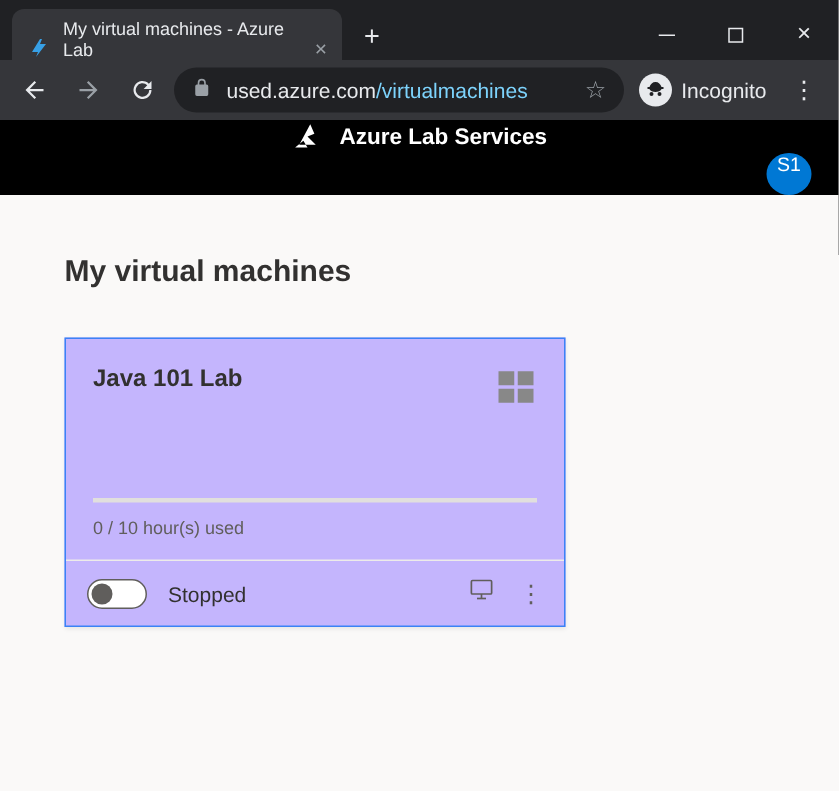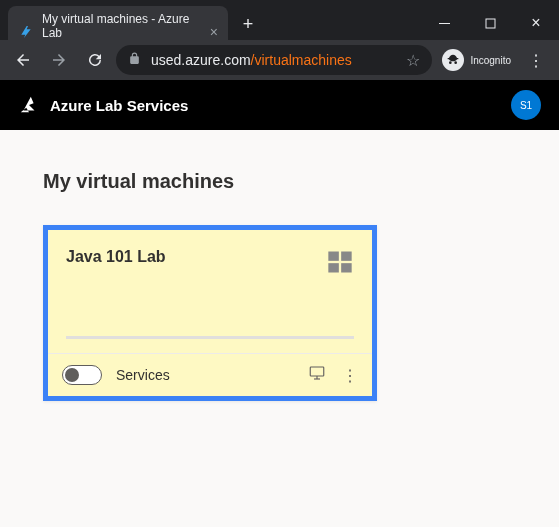--- a/index.html
+++ b/index.html
@@ -15,37 +15,37 @@
   .window-controls { margin-left: auto; display: flex; height: 34px; }
   .win-btn { width: 46px; height: 34px; color: #e8eaed; display: flex; align-items: center; justify-content: center; font-size: 11px; }
 
   
   .toolbar { height: 40px; background: #35363a; display: flex; align-items: center; padding: 0 8px; gap: 6px; }
   .nav-btn { width: 30px; height: 30px; color: #9aa0a6; display: flex; align-items: center; justify-content: center; cursor: pointer; border-radius: 50%; }
   .nav-btn svg { width: 18px; height: 18px; fill: currentColor; }
   .addressbar { flex: 1; height: 30px; background: #202124; border-radius: 15px; display: flex; align-items: center; padding: 0 12px; gap: 10px; color: #e8eaed; font-size: 14px; }
   .addressbar .lock { color: #9aa0a6; font-size: 12px; }
   .addressbar .url-host { color: #e8eaed; }
-  .addressbar .url-path { color: #f97316; }
+  .addressbar .url-path { color: #7dd3fc; }
   .addressbar .star { margin-left: auto; color: #9aa0a6; font-size: 16px; }
-  .incognito-badge { display: flex; align-items: center; gap: 6px; color: #e8eaed; font-size: 10px; padding: 0 4px; }
+  .incognito-badge { display: flex; align-items: center; gap: 6px; color: #e8eaed; font-size: 14px; padding: 0 4px; }
   .incognito-icon { width: 22px; height: 22px; border-radius: 50%; background: #e8eaed; display: flex; align-items: center; justify-content: center; color: #202124; font-size: 14px; }
   .menu-btn { width: 30px; height: 30px; color: #e8eaed; display: flex; align-items: center; justify-content: center; cursor: pointer; }
 
   
-  .app-header { height: 50px; background: #000000; display: flex; align-items: center; padding: 0 18px; color: #fff; }
+  .app-header { height: 50px; background: #000000; display: flex; align-items: center; padding: 0 18px; color: #fff; flex-direction: column; }
   .brand { display: flex; align-items: center; gap: 10px; font-size: 15px; font-weight: 600; }
   .brand-logo { width: 22px; height: 22px; }
-  .avatar { margin-left: auto; width: 30px; height: 30px; border-radius: 50%; background: #0078d4; color: #fff; display: flex; align-items: center; justify-content: center; font-size: 10px; font-weight: 500; }
+  .avatar { margin-left: auto; width: 30px; height: 30px; border-radius: 50%; background: #0078d4; color: #fff; display: flex; align-items: flex-start; justify-content: center; font-size: 13px; font-weight: 500; }
 
   
   .content { background: #faf9f8; height: calc(527px - 40px - 40px - 50px); padding: 40px 43px; }
   .page-title { font-size: 20px; font-weight: 600; color: #323130; margin-bottom: 32px; }
 
-  .vm-card { width: 334px; background: #fef9c3; border: 5px solid #3b82f6; box-shadow: 0 1px 3px rgba(0,0,0,0.08); }
+  .vm-card { width: 334px; background: #c4b5fd; border: 1px solid #3b82f6; box-shadow: 0 1px 3px rgba(0,0,0,0.08); }
   .card-body { padding: 18px 18px 14px 18px; }
   .card-top { display: flex; justify-content: space-between; align-items: flex-start; height: 84px; }
   .lab-name { font-size: 16px; font-weight: 600; color: #323130; }
   .os-icon { color: #888; }
   .progress-track { height: 3px; background: #e1dfdd; margin-top: 4px; }
   .usage-text { font-size: 12px; color: #605e5c; margin-top: 10px; }
   .card-footer { border-top: 1px solid #edebe9; padding: 10px 14px; display: flex; align-items: center; gap: 14px; }
   .toggle { width: 40px; height: 20px; border: 1px solid #605e5c; border-radius: 10px; position: relative; cursor: pointer; background: #fff; }
   .toggle-knob { position: absolute; left: 2px; top: 2px; width: 14px; height: 14px; border-radius: 50%; background: #605e5c; }
   .status-label { font-size: 14px; color: #323130; }
@@ -145,26 +145,27 @@
         <div class="os-icon">
           <svg width="28" height="28" viewBox="0 0 24 24" fill="#888">
             <rect x="2" y="3" width="9" height="8"></rect>
               <rect x="13" y="3" width="9" height="8"></rect>
             <rect x="2" y="13" width="9" height="8"></rect>
               <rect x="13" y="13" width="9" height="8"></rect>
           </svg>
         </div>
       </div>
       <div class="progress-track"></div>
+      <div class="usage-text">0 / 10 hour(s) used</div>
     </div>
     <div class="card-footer">
       <div class="toggle">
         <div class="toggle-knob"></div>
       </div>
-      <div class="status-label">Services</div>
+      <div class="status-label">Stopped</div>
       <div class="footer-actions">
         <div class="footer-btn">
           <span>
             <svg width="18" height="18" viewBox="0 0 24 24" fill="none" stroke="#605e5c" stroke-width="1.5">
                 <rect x="3" y="4" width="18" height="12" rx="1"></rect>
                 <line x1="8" y1="20" x2="16" y2="20"></line>
                 <line x1="12" y1="16" x2="12" y2="20"></line>
               </svg>
           </span>
         </div>

